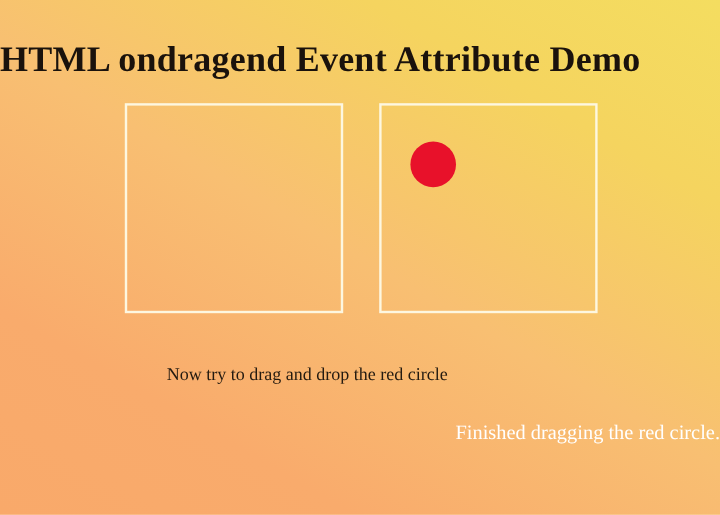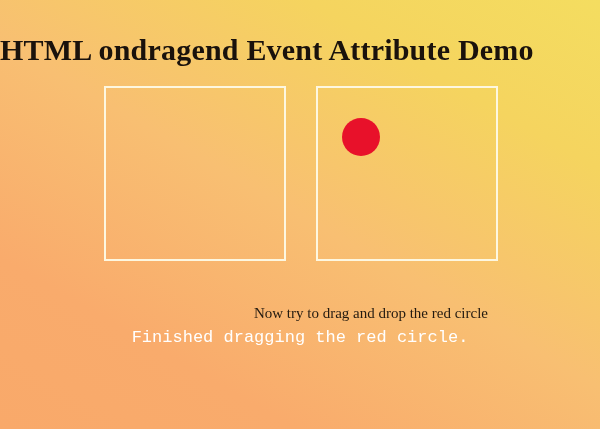--- a/index.html
+++ b/index.html
@@ -57,37 +57,37 @@
     left: 24px;
     top: 30px;
     width: 38px;
     height: 38px;
     border-radius: 50%;
     background: #e8112a;
     cursor: move;
   }
   #instruction-text {
     position: absolute;
-    left: 0;
+    left: 12px;
     top: 288px;
     width: 488px;
-    text-align: right;
+    text-align: center;
     font-family: "Liberation Serif", "DejaVu Serif", serif;
     font-size: 15px;
     line-height: 20px;
     color: #231a10;
     white-space: nowrap;
   }
   #status-message {
     position: absolute;
     left: 0;
-    top: 310px;
+    top: 333px;
     width: 600px;
-    text-align: center;
-    font-family: Liberation Mono, monospace;
+    text-align: right;
+    font-family: Liberation Serif, serif;
     font-size: 17px;
     line-height: 22px;
     color: #ffffff;
     white-space: nowrap;
   }
 </style>
 </head>
 <body>
 
 <div id="page">

